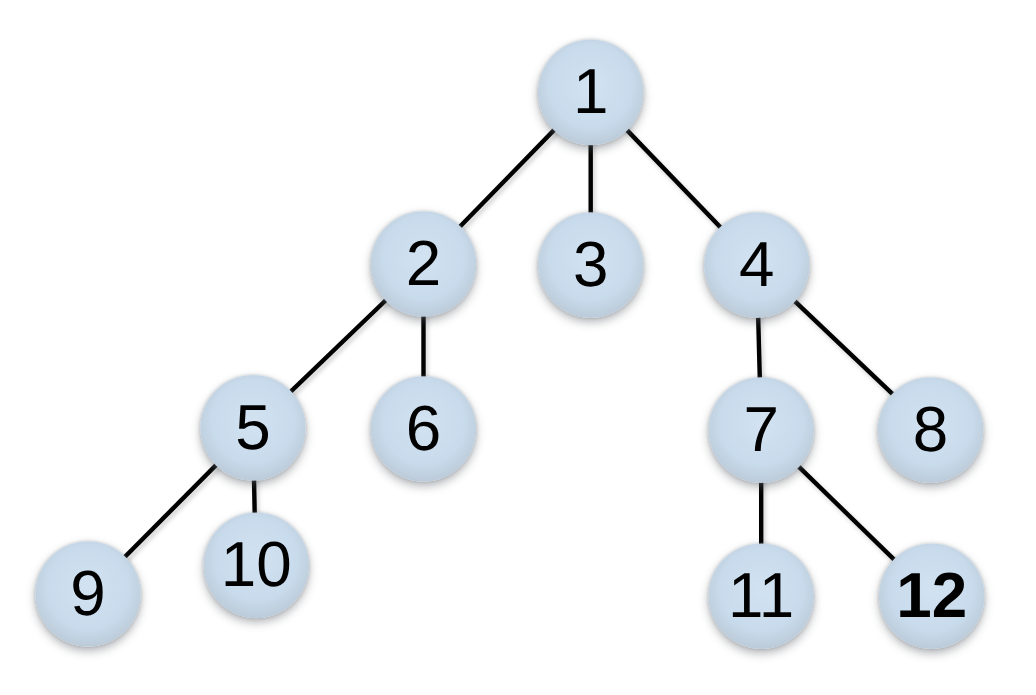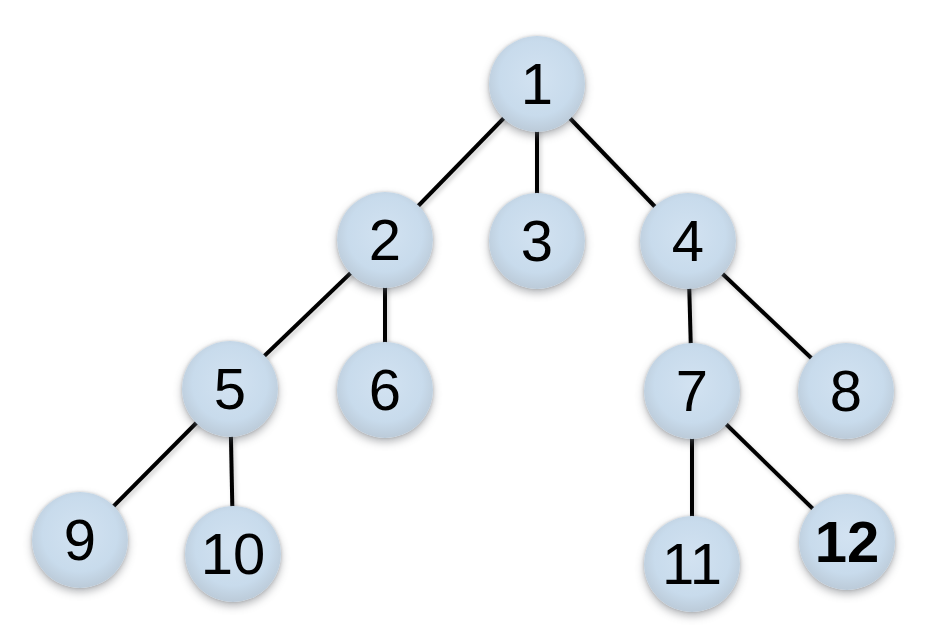--- a/index.html
+++ b/index.html
@@ -84,23 +84,23 @@
       </div>
       <div class="node" style="left: 644px; top: 343px; width: 96px; height: 96px;">
         <span class="node-label">7</span>
       </div>
       <div class="node" style="left: 798px; top: 343px; width: 96px; height: 96px;">
         <span class="node-label">8</span>
       </div>
       <div class="node" style="left: 32px; top: 492px; width: 96px; height: 96px;">
         <span class="node-label">9</span>
       </div>
-      <div class="node" style="left: 185px; top: 506px; width: 96px; height: 96px;">
+      <div class="node" style="left: 185px; top: 466px; width: 96px; height: 96px;">
         <span class="node-label">10</span>
       </div>
-      <div class="node" style="left: 644px; top: 516px; width: 96px; height: 96px;">
+      <div class="node" style="left: 644px; top: 494px; width: 96px; height: 96px;">
         <span class="node-label">11</span>
       </div>
       <div class="node" style="left: 799px; top: 494px; width: 96px; height: 96px; font-weight: bold;">
         <span class="node-label">12</span>
       </div>
     </div>
 </div>
 
 </body></html>

